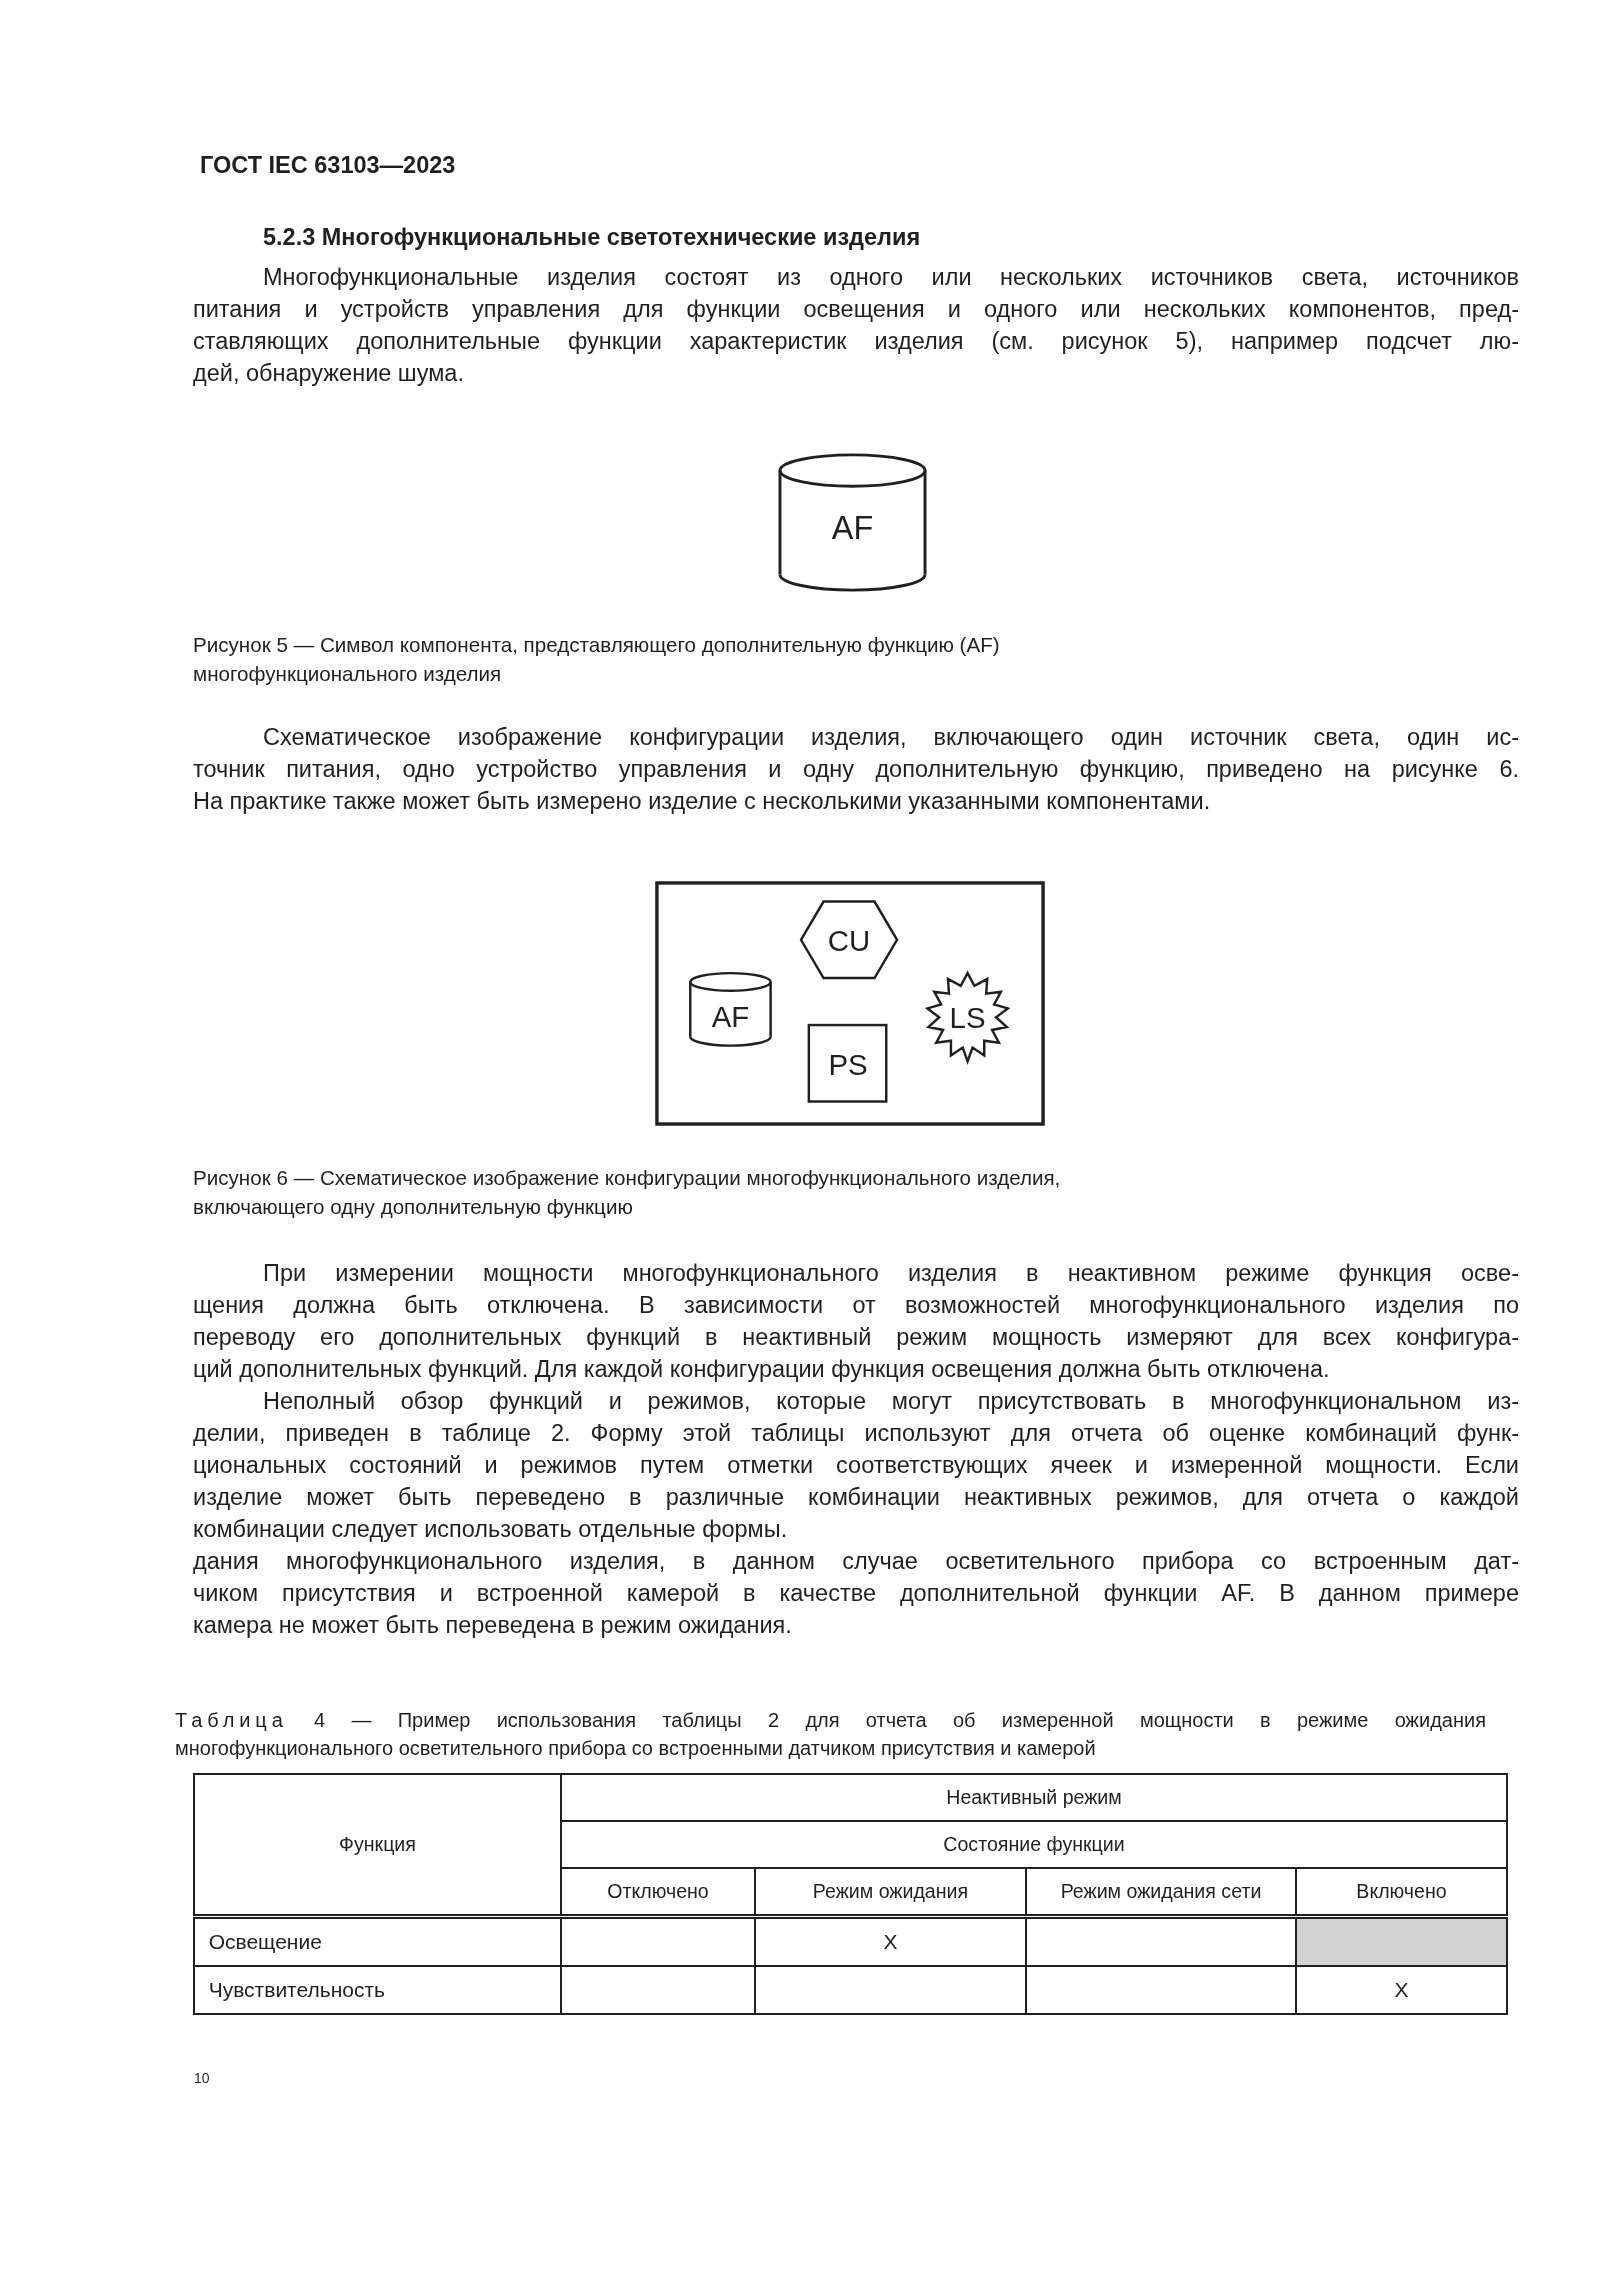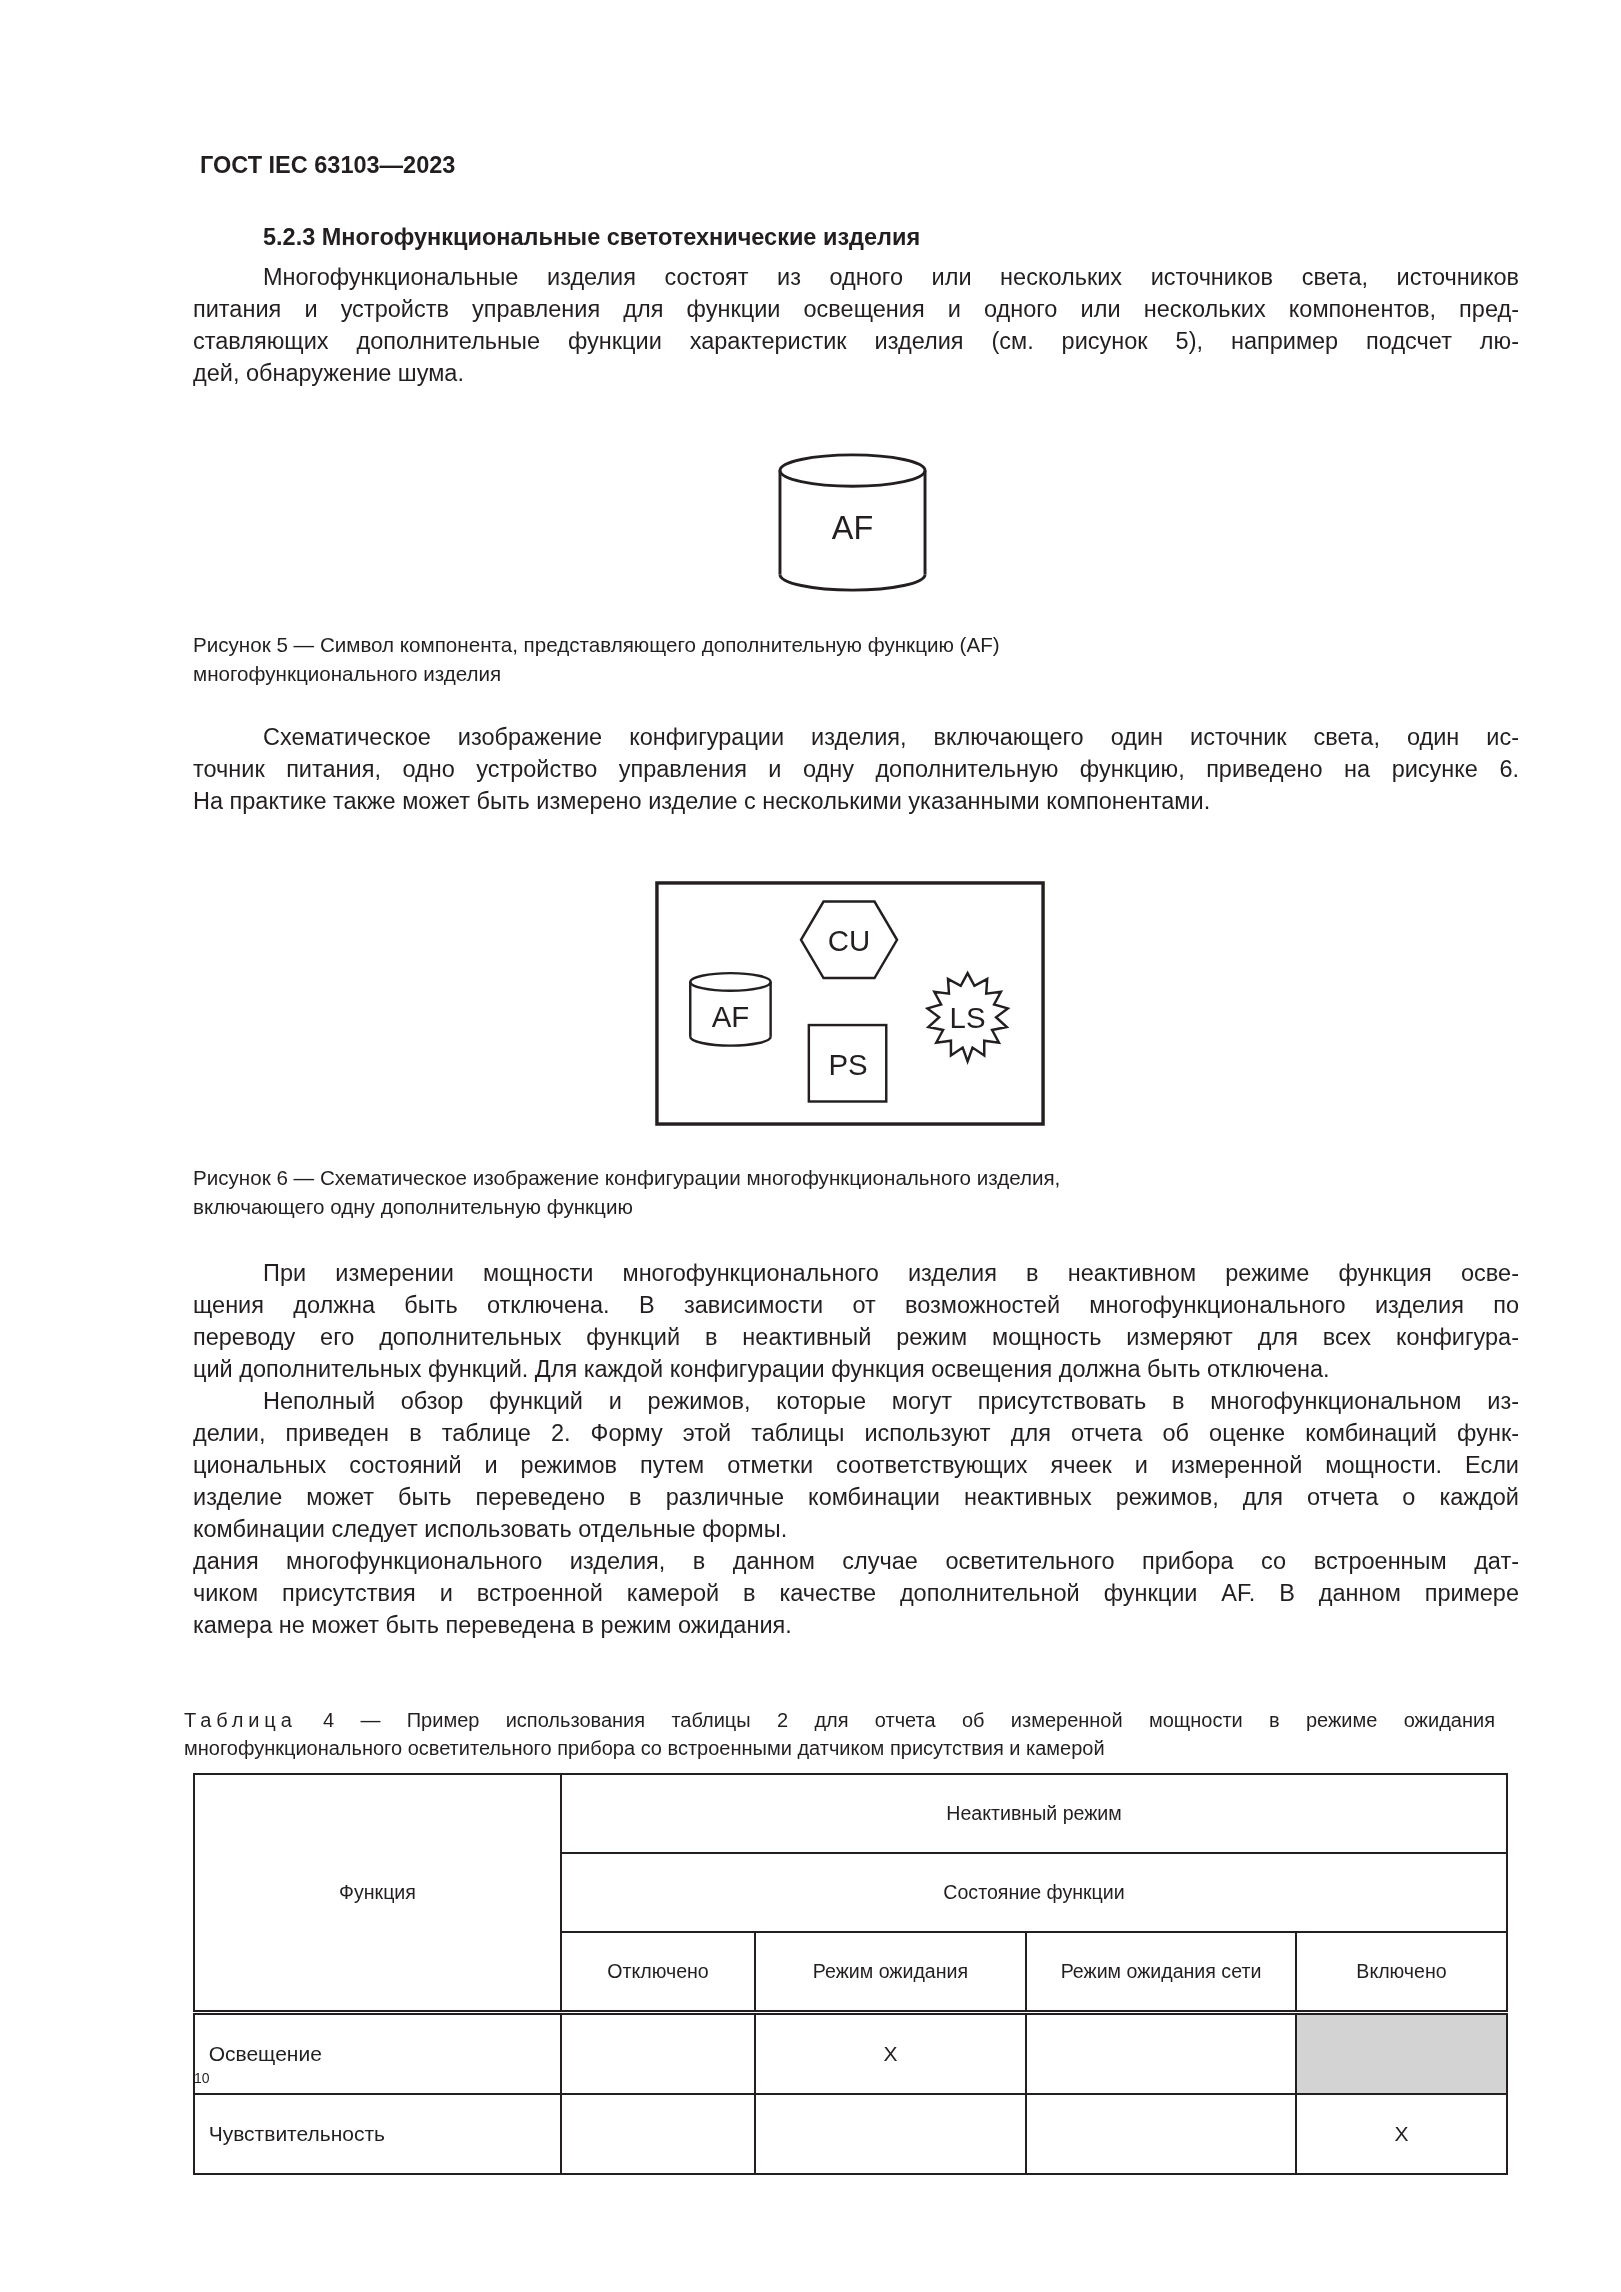--- a/index.html
+++ b/index.html
@@ -7,27 +7,27 @@
          font-family:"Liberation Sans", sans-serif; color:#231f20; }
   .abs { position:absolute; }
   .doc-header { left:193px; top:152px; font-size:23.5px; font-weight:bold;margin-left:7px; }
   .section-heading { left:263px; top:224px; font-size:23.5px; font-weight:bold; }
   .para { left:193px; width:1326px; font-size:23.5px; line-height:32px; }
   .para .line { display:block; text-align:justify; text-align-last:justify; white-space:nowrap; height:32px; overflow:visible; }
   .para .line.last { text-align-last:left; }
   .para .line.first { padding-left:70px; }
   .caption { left:193px; width:1326px; text-align:left; font-size:20.6px; line-height:29px; }
   .caption span { display:block; }
-  .table-caption { left:184px; width:1311px; font-size:20px; line-height:28px; }
+  .table-caption { left:175px; width:1311px; font-size:20px; line-height:28px; }
   .table-caption .line { display:block; text-align:justify; text-align-last:justify; white-space:nowrap; }
   .table-caption .line.last { text-align-last:left; }
   .table-caption .spaced { letter-spacing:4.9px; }
   table.t4 { position:absolute; left:193px; top:1773px; width:1311px; border-collapse:collapse;
              font-size:19.6px; table-layout:fixed; }
-  table.t4 td { border:2.5px solid #231f20; padding:16px; text-align:center; vertical-align:middle; }
+  table.t4 td { border:2.5px solid #231f20; padding:0; text-align:center; vertical-align:middle; }
   table.t4 td.lbl { text-align:left; padding-left:13.7px; font-size:21.6px; }
   table.t4 tr.h1 td, table.t4 tr.h2 td, table.t4 tr.h3 td { height:45px; }
   table.t4 tr.h3 td { border-bottom:5.9px double #231f20; }
   table.t4 td.func-head { border-bottom:5.9px double #231f20; }
   table.t4 tr.r td { height:46px; font-size:21px; }
   table.t4 td.gray { background:#d3d3d3; }
   .page-number { left:194px; top:2070px; font-size:14px; }
   svg text { font-family:"Liberation Sans", sans-serif; }
 </style>
 </head>

